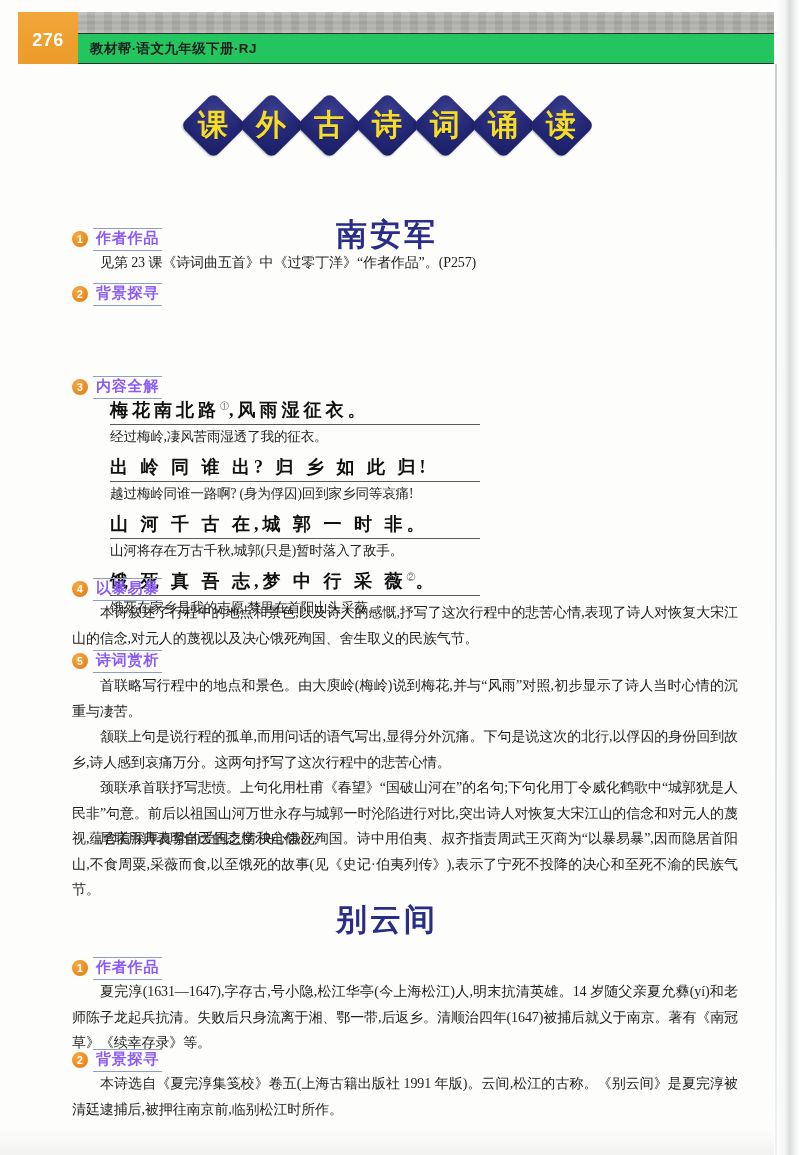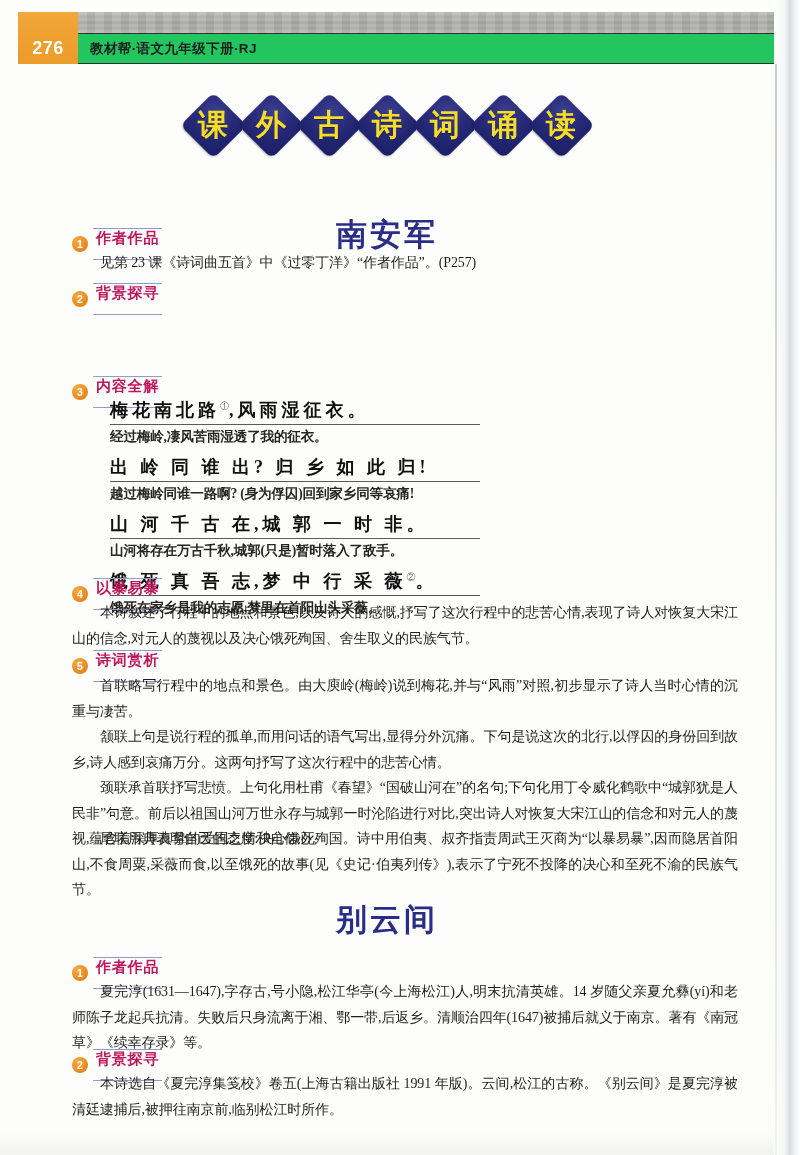--- a/index.html
+++ b/index.html
@@ -81,21 +81,21 @@
     height: 52px;
     background: linear-gradient(to bottom, #f2a73b 0%, #efa130 45%, #eb9c2b 100%);
     color: #ffffff;
     font-family: "Liberation Sans", sans-serif;
     font-size: 18px;
     font-weight: bold;
     letter-spacing: .5px;
     display: flex;
     align-items: flex-end;
     justify-content: center;
-    padding-bottom: 5px;
+    padding-bottom: 13px;
     box-sizing: border-box;
   }
   .header-title-bar {
     position: absolute;
     top: 21px;
     left: 78px;
     right: 0;
     height: 31px;
     border-top: 1.6px solid #2f2f2f;
     border-bottom: 1.6px solid #2f2f2f;
@@ -192,25 +192,25 @@
     font-weight: bold;
     display: flex;
     align-items: center;
     justify-content: center;
     flex: none;
   }
   .sec-label {
     font-family: "Liberation Sans", sans-serif;
     font-size: 15px;
     font-weight: bold;
-    color: #be185d;
+    color: #8b5cf6;
     letter-spacing: .8px;
     border-top: 1.4px solid #8f9ec4;
     border-bottom: 1.4px solid #8f9ec4;
-    padding: 0px 3px 11px 3px;
+    padding: 0px 3px 2px 3px;
     line-height: 1.25;
   }
 
   
   .para {
     position: absolute;
     left: 72px;
     width: 666px;
     font-family: "Liberation Serif", "DejaVu Serif", serif;
     font-size: 14px;
@@ -246,21 +246,20 @@
     letter-spacing: 0;
     color: #6b6b69;
   }
   .verse-trans {
     font-family: "Liberation Serif", "DejaVu Serif", serif;
     font-size: 13.6px;
     color: #262523;
     letter-spacing: -0.2px;
     margin: 3px 0 9px 0;
     white-space: nowrap;
-    font-weight: bold;
   }
 
   
   .annot-col {
     position: absolute;
     left: 495px;
     top: 392px;
     width: 258px;
     padding-left: 13px;
     border-left: 2px dashed #e8cf76;

